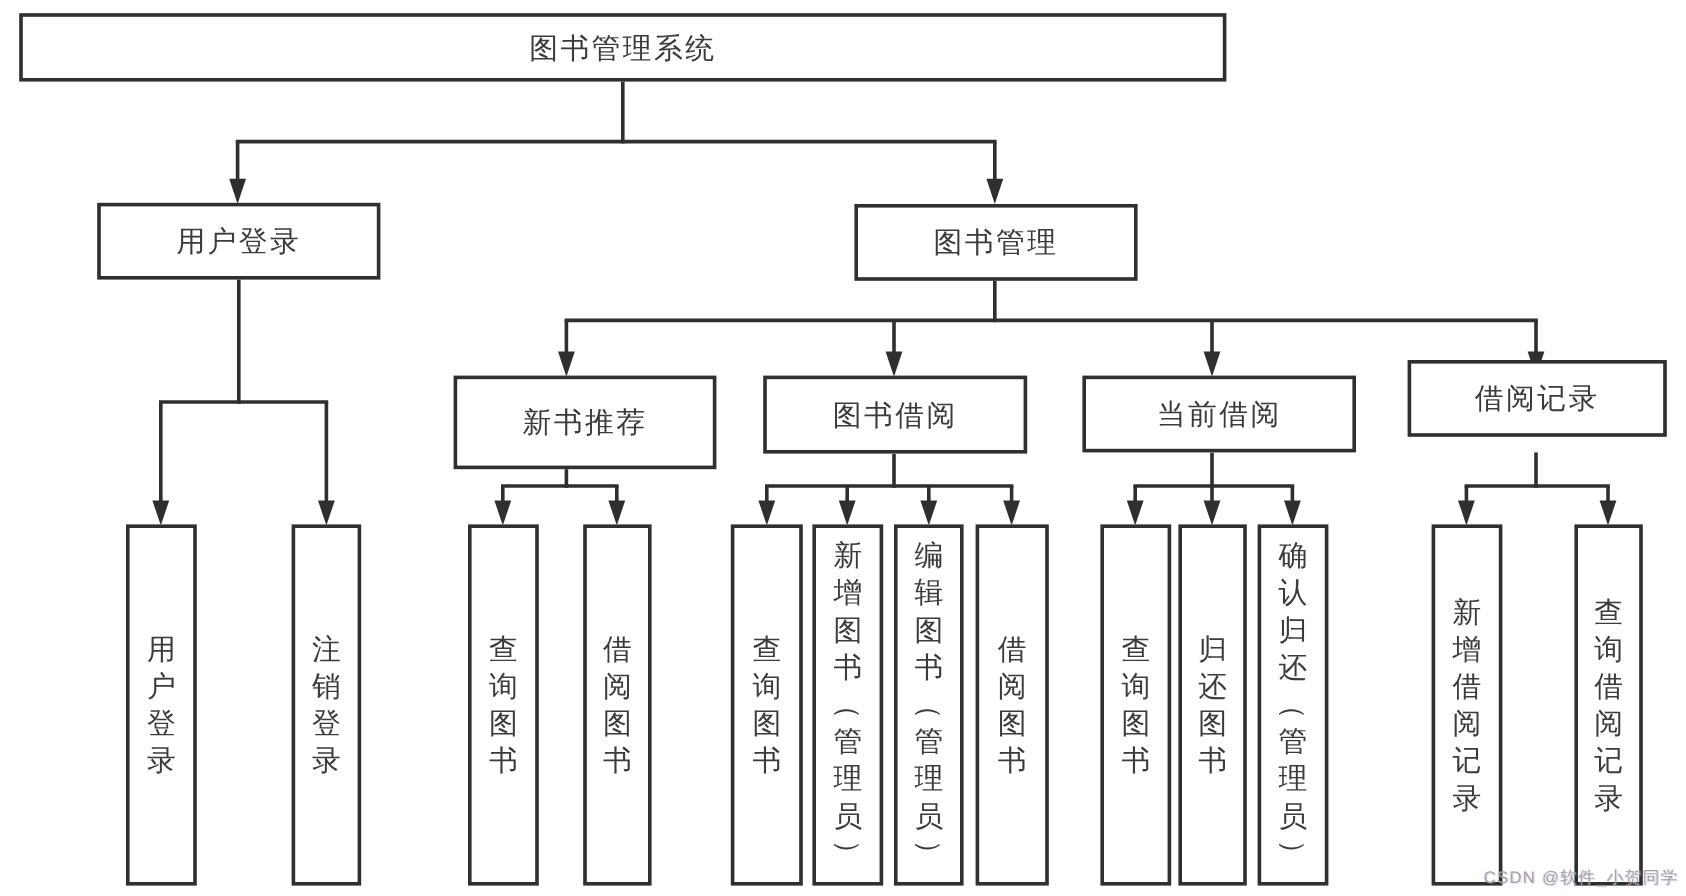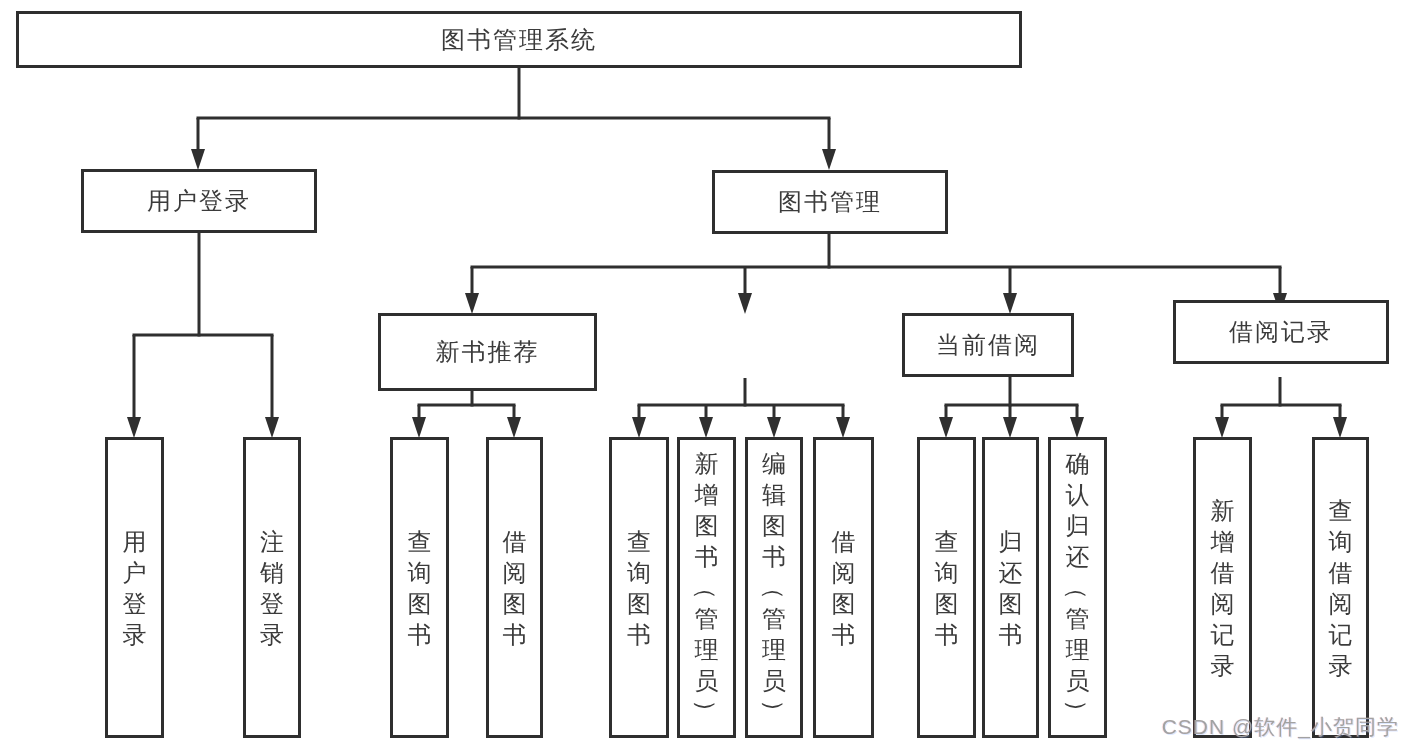--- a/index.html
+++ b/index.html
@@ -31,33 +31,33 @@
     display:flex;align-items:center;justify-content:center;
     width:100%;height:31px;line-height:31px;
   }
   .vch.rot{transform:rotate(90deg);}
   
   #n-root {left:16px;  top:11px;  width:1006px; height:57px;}
   #n-user {left:81px;  top:169px; width:236px;  height:64px;font-family:Liberation Serif, serif;}
   #n-book {left:712px; top:170px; width:236px;  height:64px;}
   #n-l3a  {left:363px; top:313px; width:219px;  height:78px;margin-left:15px;}
   #n-l3b  {left:636px; top:313px; width:220px;  height:65px;}
-  #n-l3c  {left:902px; top:313px; width:172px;  height:64px;}
+  #n-l3c  {left:902px; top:313px; width:228px;  height:64px;}
   #n-l3d  {left:1173px;top:300px; width:216px;  height:64px;}
   .leaf{top:437px;height:301px;}
   #n-u1{left:105px;width:59px;}  #n-u2{left:243px;width:58px;}
   #n-a1{left:390px;width:59px;}  #n-a2{left:486px;width:57px;}
   #n-b1{left:609px;width:60px;}  #n-b2{left:677px;width:59px;}
   #n-b3{left:745px;width:58px;}  #n-b4{left:813px;width:61px;}
   #n-c1{left:917px;width:59px;}  #n-c2{left:982px;width:57px;}
   #n-c3{left:1048px;width:59px;} #n-d1{left:1193px;width:59px;}
   #n-d2{left:1312px;width:57px;}
   #watermark{
     position:absolute;right:6px;bottom:6px;z-index:3;
-    font-size:21px;color:#a2a2a2;letter-spacing:1px;
+    font-size:14px;color:#a2a2a2;letter-spacing:1px;
     text-shadow:1px 1px 0 rgba(120,160,255,0.25), -1px 0 0 rgba(255,120,120,0.2);
   }
 </style>
 </head>
 <body>
 
 <div id="stage">
 
   <svg id="connectors" width="1405" height="747" viewBox="0 0 1405 747">
       <line x1="519" y1="67" x2="519" y2="119.5" stroke="#2f2f2f" stroke-width="3"></line>
@@ -115,20 +115,21 @@
     </svg>
 
   <div class="node hnode" id="n-root">图书管理系统</div>
 
   <div class="node hnode" id="n-user">用户登录</div>
 
   <div class="node hnode" id="n-book">图书管理</div>
 
   <div class="node hnode" id="n-l3a">新书推荐</div>
 
+  <div class="node hnode" id="n-l3b">图书借阅</div>
 
   <div class="node hnode" id="n-l3c">当前借阅</div>
 
   <div class="node hnode" id="n-l3d">借阅记录</div>
 
   <div class="node vnode leaf" id="n-u1">
       <span class="vch">用</span>
       <span class="vch">户</span>
       <span class="vch">登</span>
       <span class="vch">录</span>

